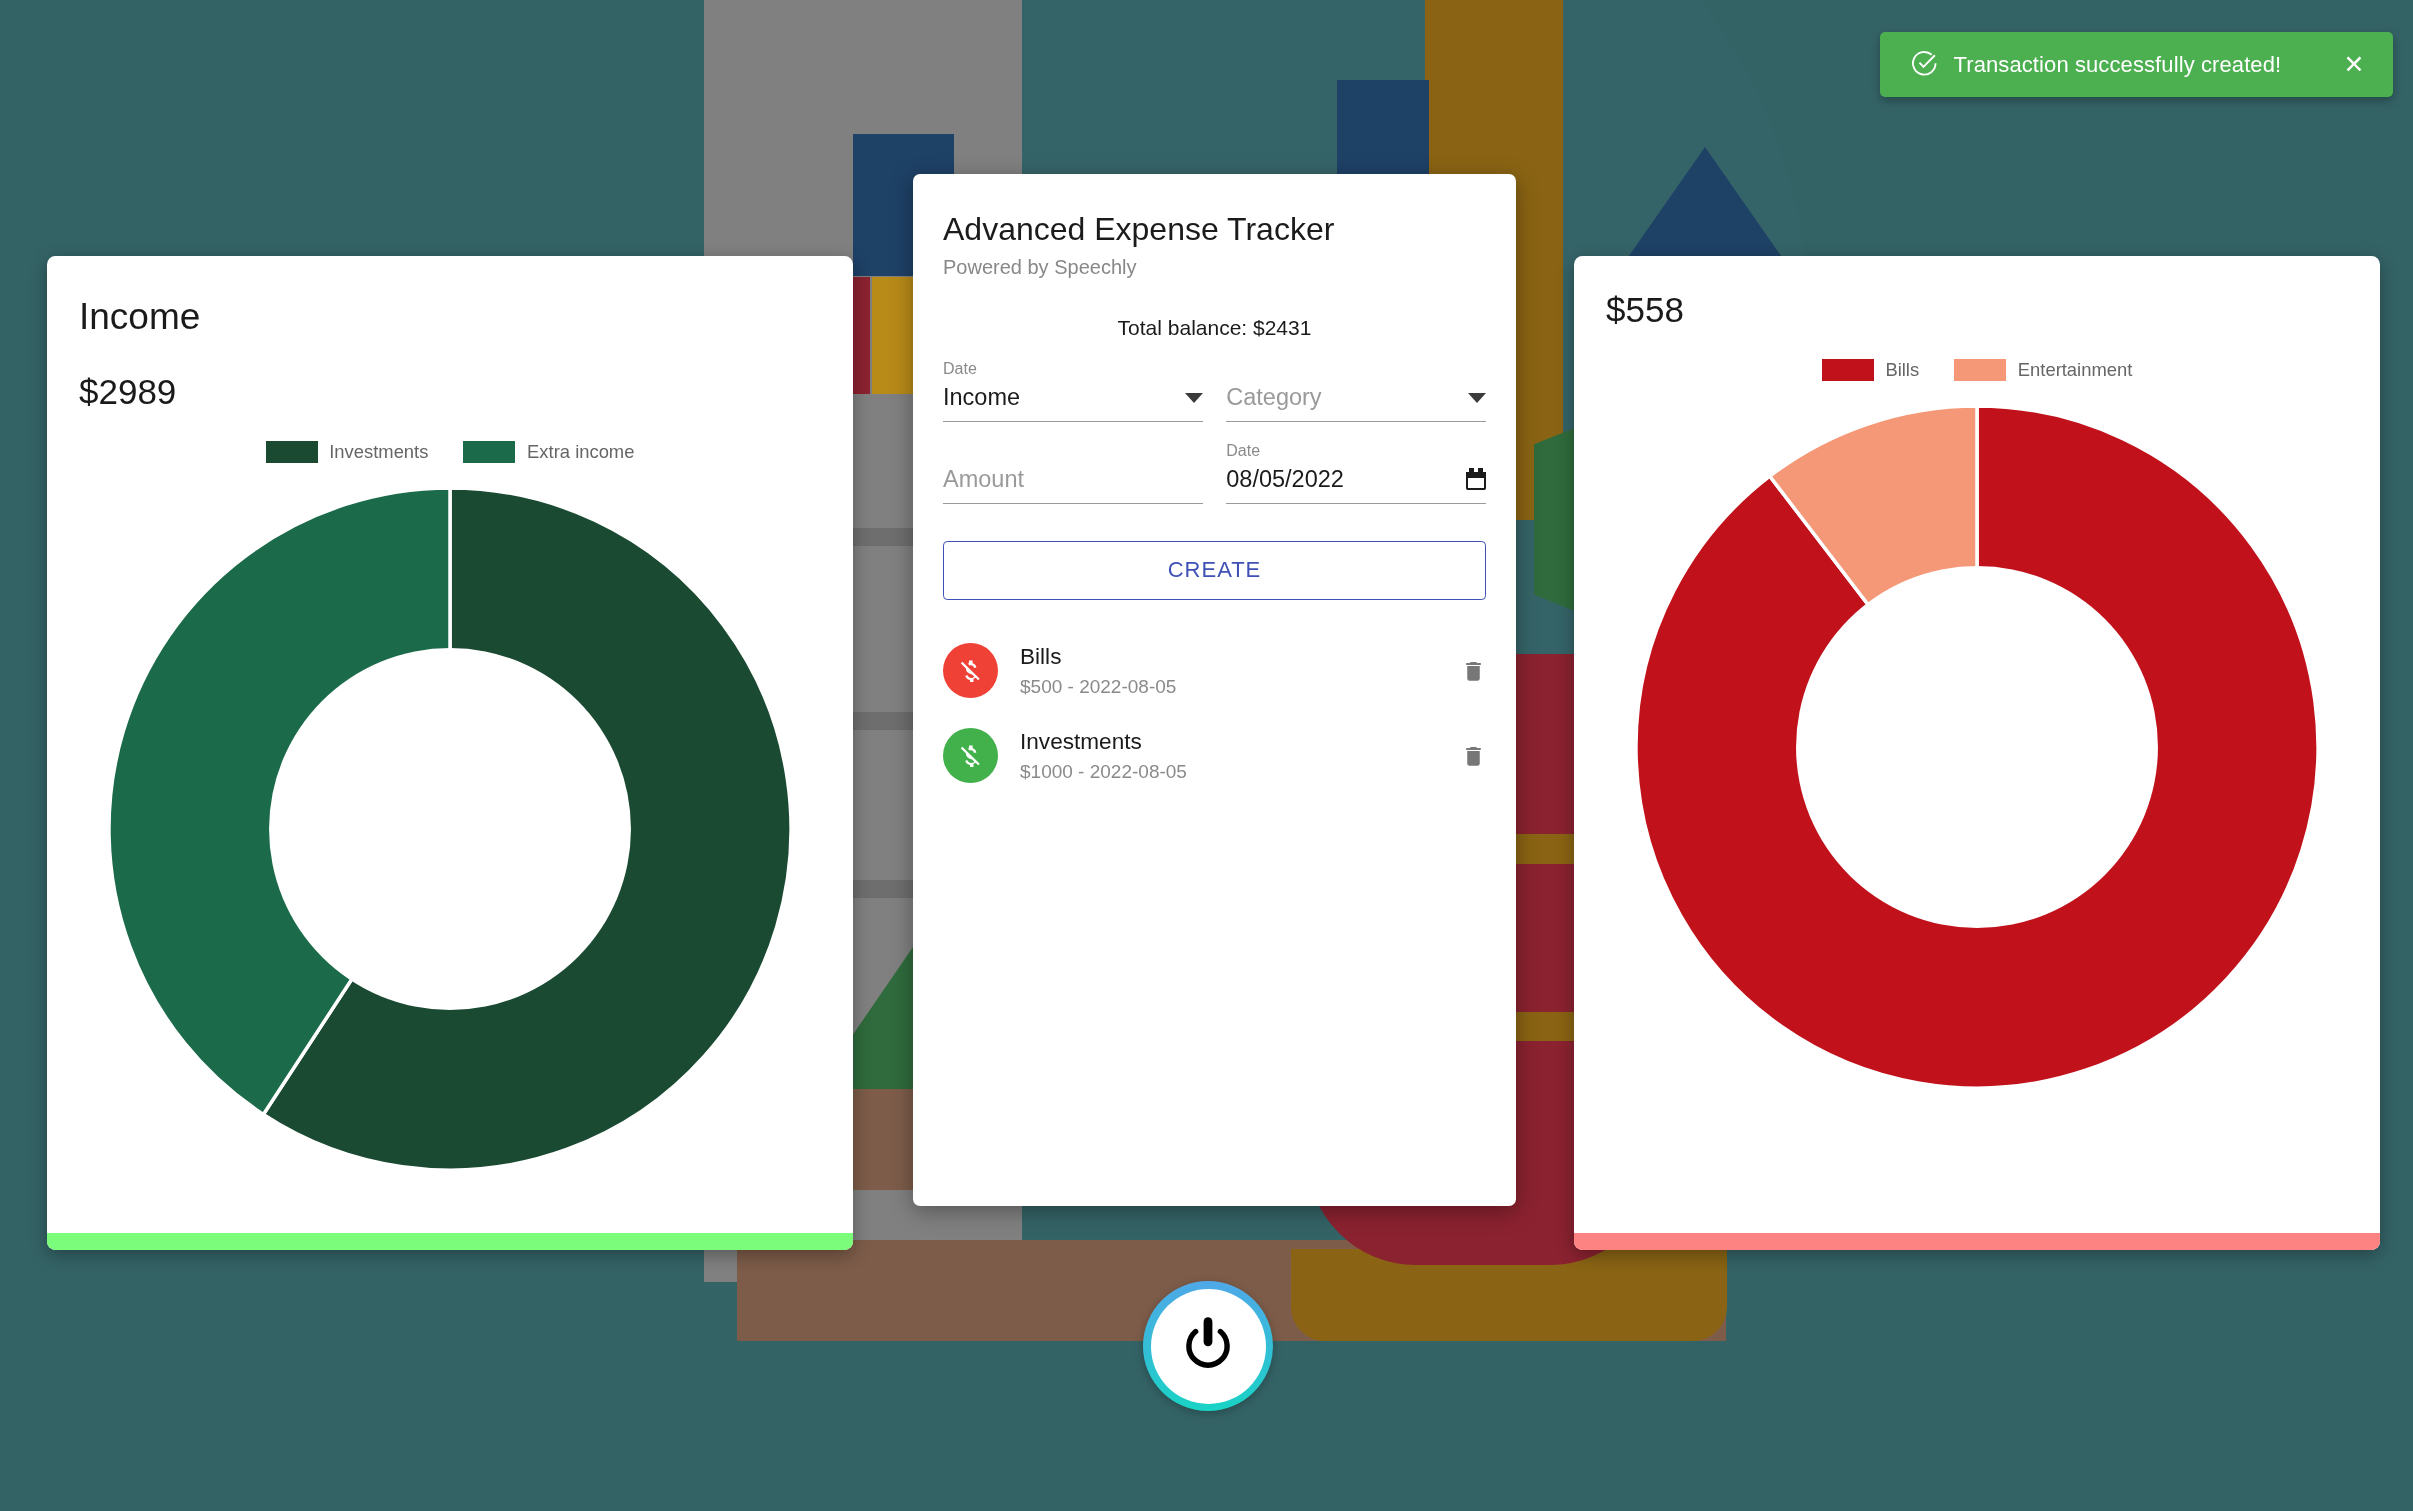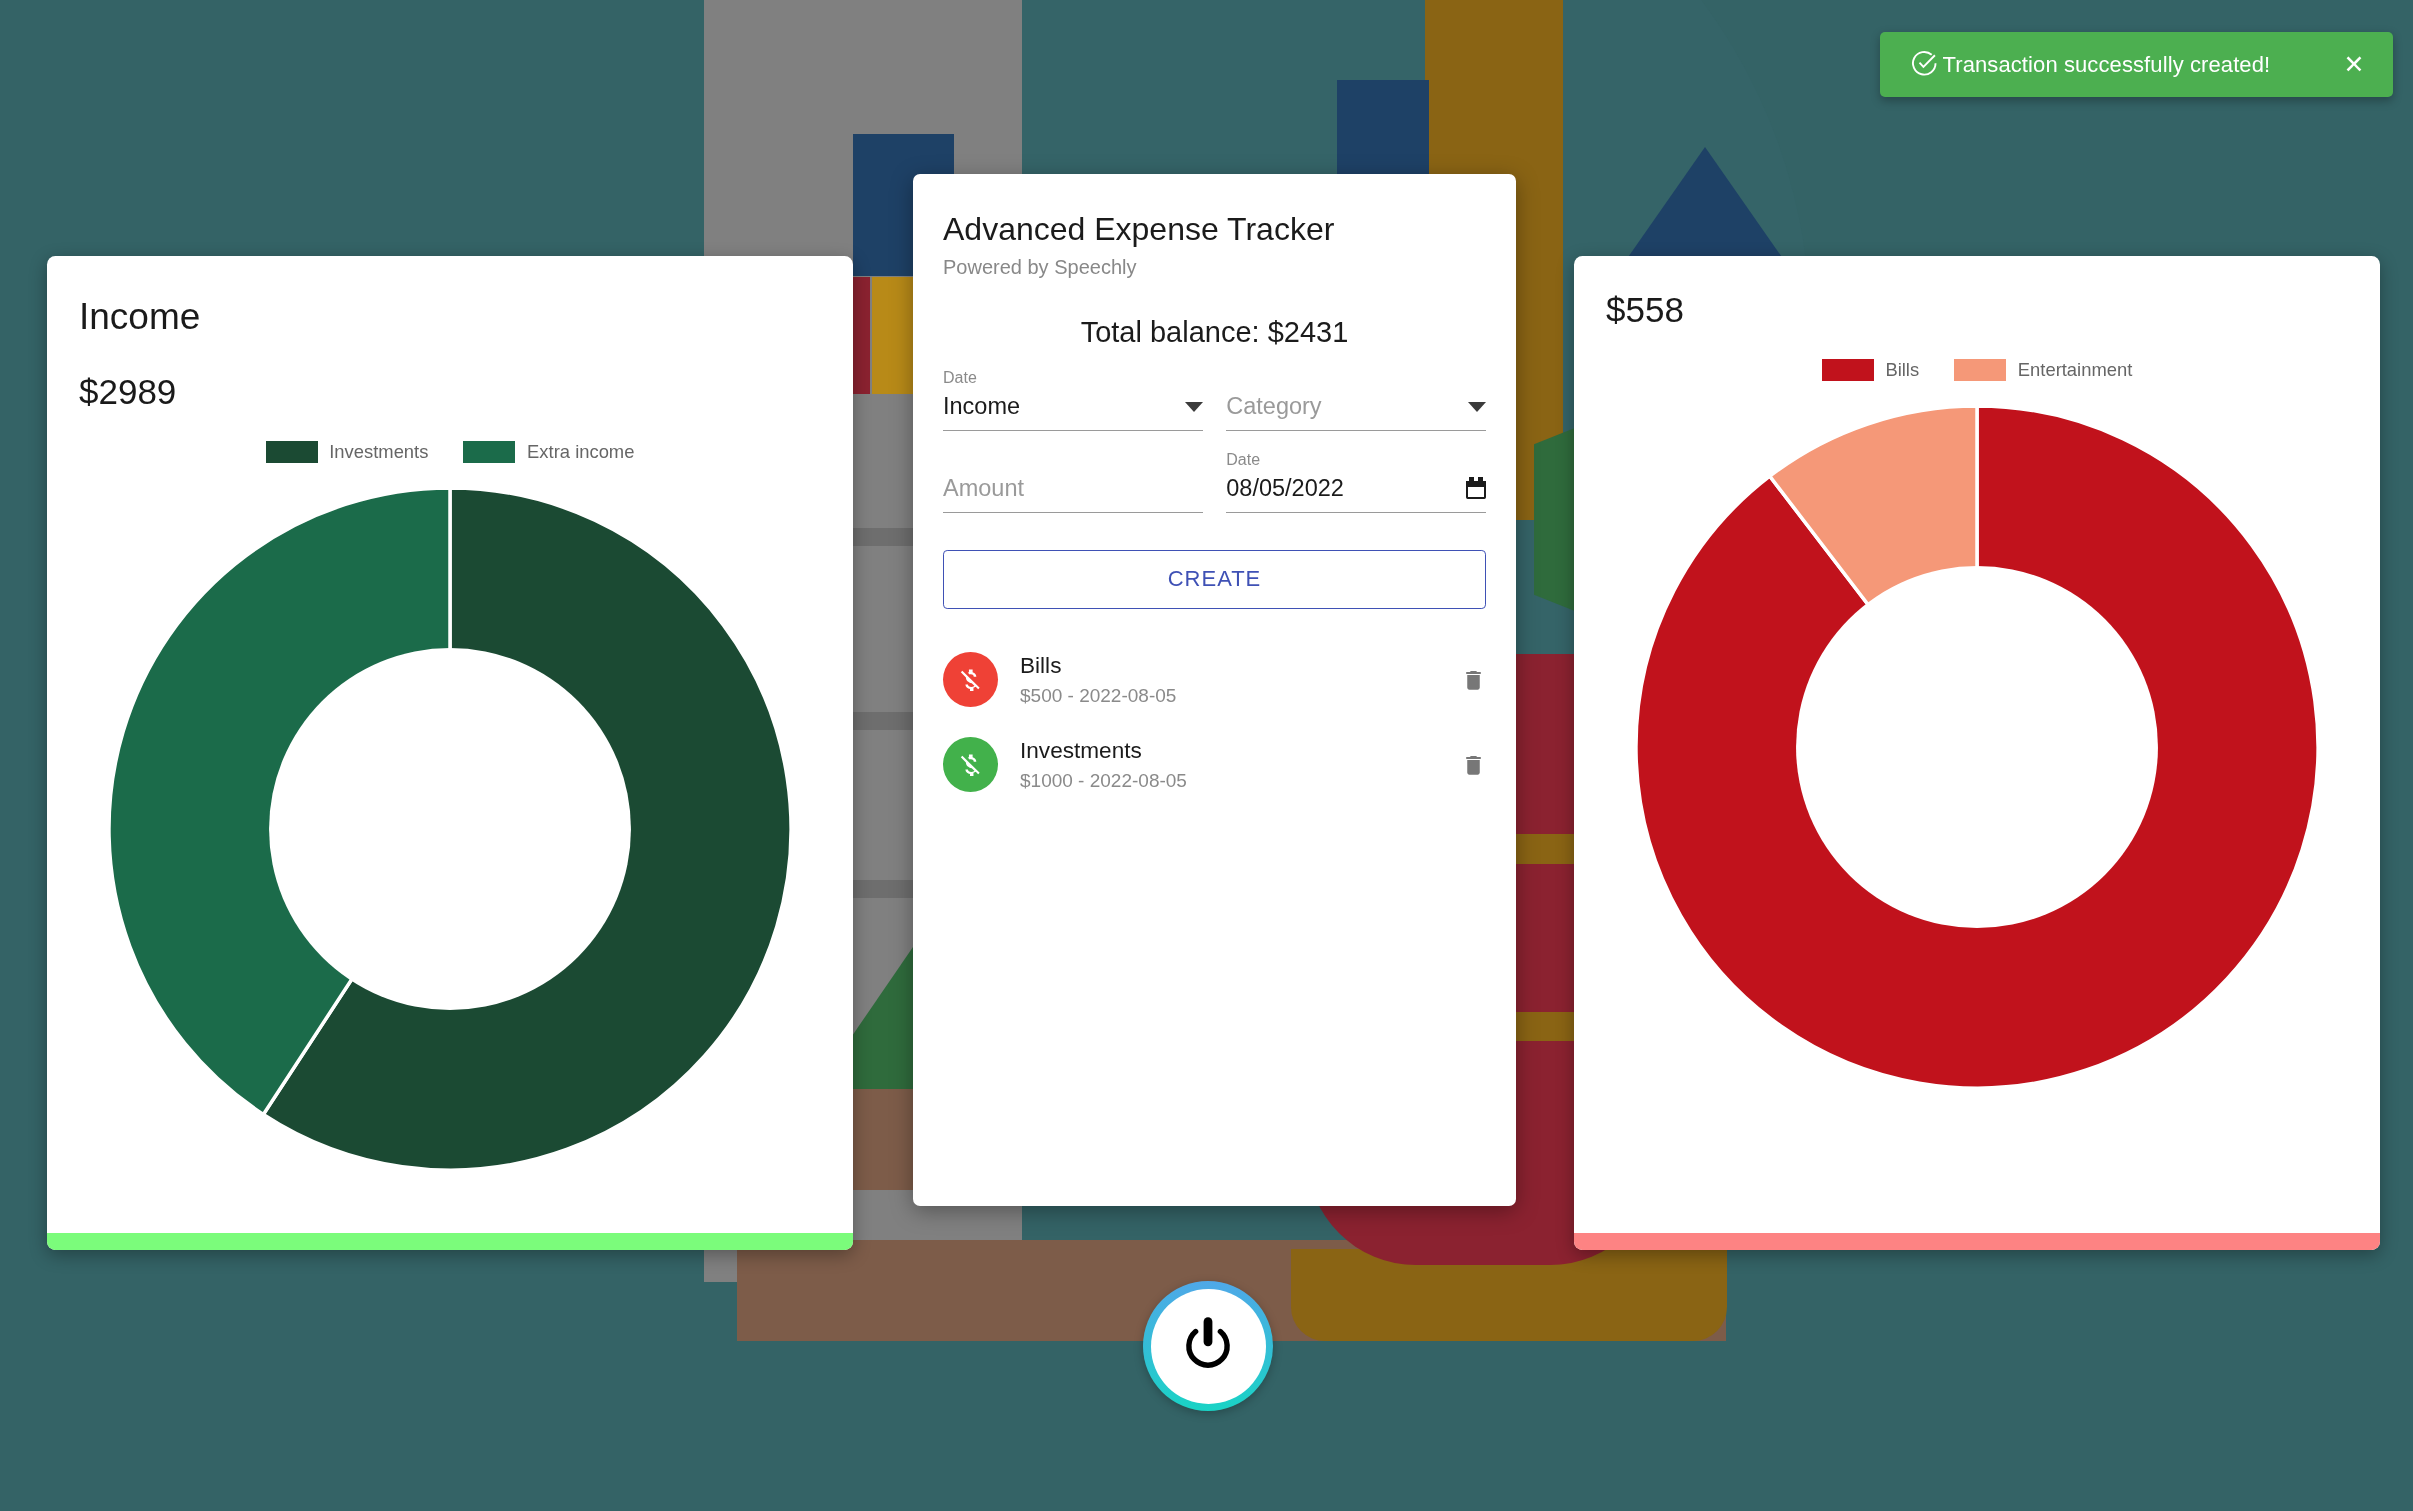--- a/index.html
+++ b/index.html
@@ -41,21 +41,21 @@
     position:absolute; left:1291px; top:1249px; width:436px; height:92px;
     background:#8a6414; border-radius: 0 0 34px 34px;
   }
   .plantpot { position:absolute; left:838px; top:1089px; width:134px; height:101px; background:#7d5c49; }
 
   
   #toast {
     position: absolute; right: 20px; top: 32px;
     width: 513px; height: 65px;
     background: #4caf50; border-radius: 5px;
-    display: flex; align-items: center; gap: 4px;
+    display: flex; align-items: center; gap: 15px;
     padding: 0 28.5px 0 30px;
     box-shadow: 0 3.4px 10px rgba(0,0,0,.28);
     color: #fff;
   }
   #toast .msg { font-size: 22px; flex: 1; letter-spacing: 0.1px; }
   .toast-x { font-size: 25px; line-height: 1; cursor: pointer; font-weight: 300; }
 
   
   .card {
     position: absolute; background: #fff;
@@ -81,21 +81,21 @@
   
   #center-card {
     position: absolute; left: 913px; top: 174px;
     width: 603px; height: 1032px;
     background: #fff; border-radius: 7px;
     box-shadow: 0 5px 22px rgba(0,0,0,.34);
     padding: 37px 30px 0 30px;
   }
   #app-title { font-size: 32px; color: #1b1b1b; font-weight: 400; }
   #app-subtitle { font-size: 20px; color: #888; margin-top: 8.4px; }
-  #balance { font-size: 29px; color: #1b1b1b; text-align: center; margin-top: 37px; font-weight: 400; }
+  #balance { font-size: 21px; color: #1b1b1b; text-align: center; margin-top: 37px; font-weight: 400; }
   #hint {
     font-size: 20px; color: #1b1b1b; text-align: center;
     margin-top: 23.5px; line-height: 1.36; padding-bottom: 20px;
     border-bottom: 0.8px solid #e3e3e3;
   }
 
   .form-row { display: flex; gap: 23.5px; margin-top: 15px; }
   .field { flex: 1; position: relative; padding-top: 22px; }
   .field-label { font-size: 16px; color: #8a8a8a; position: absolute; top: 5px; left: 0; }
   .field-value {

